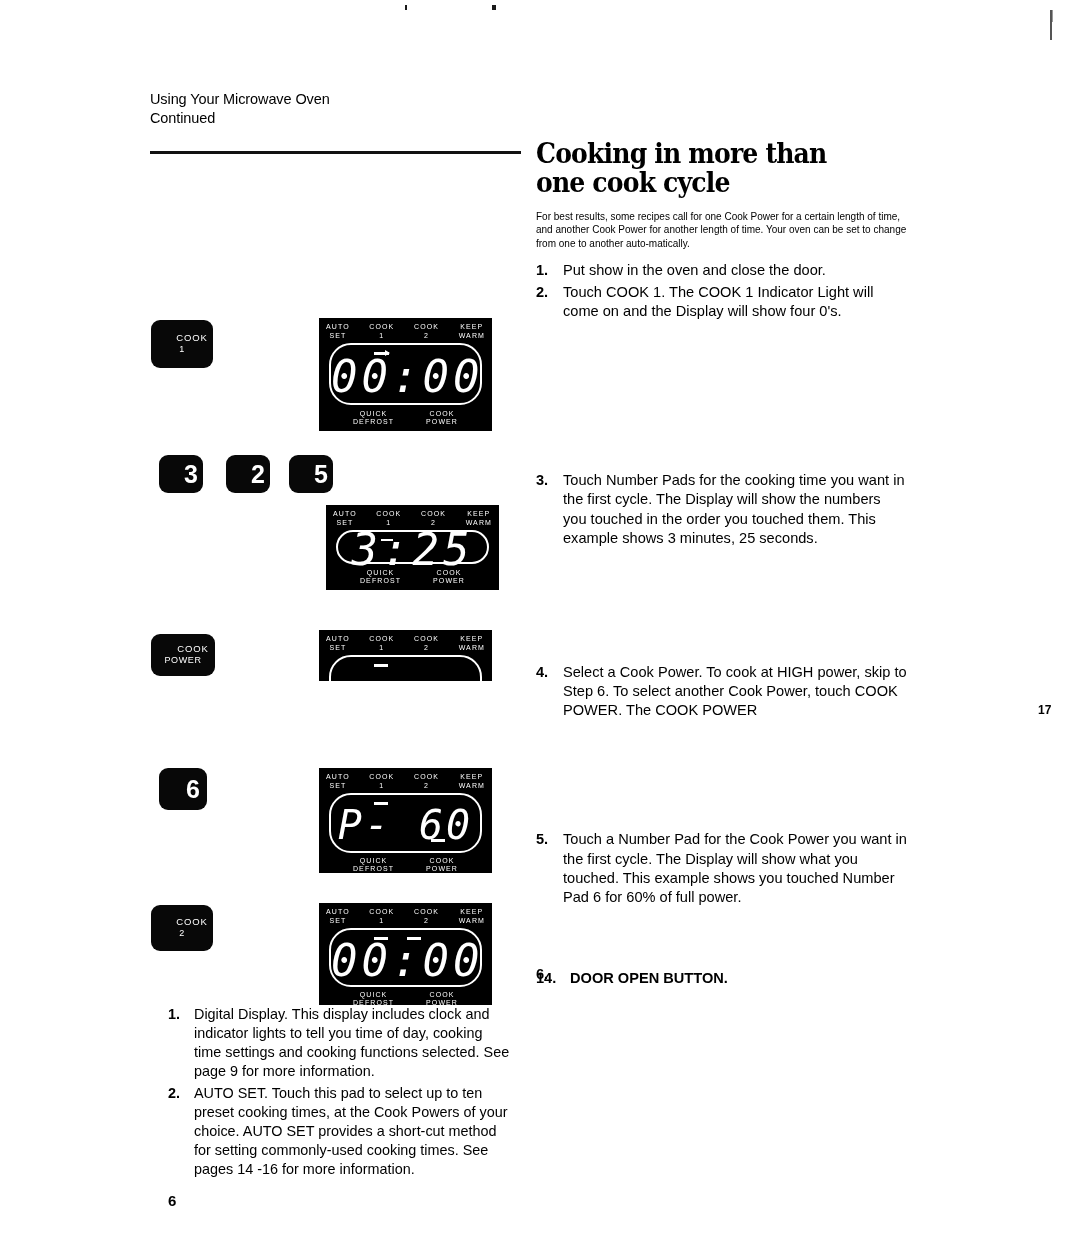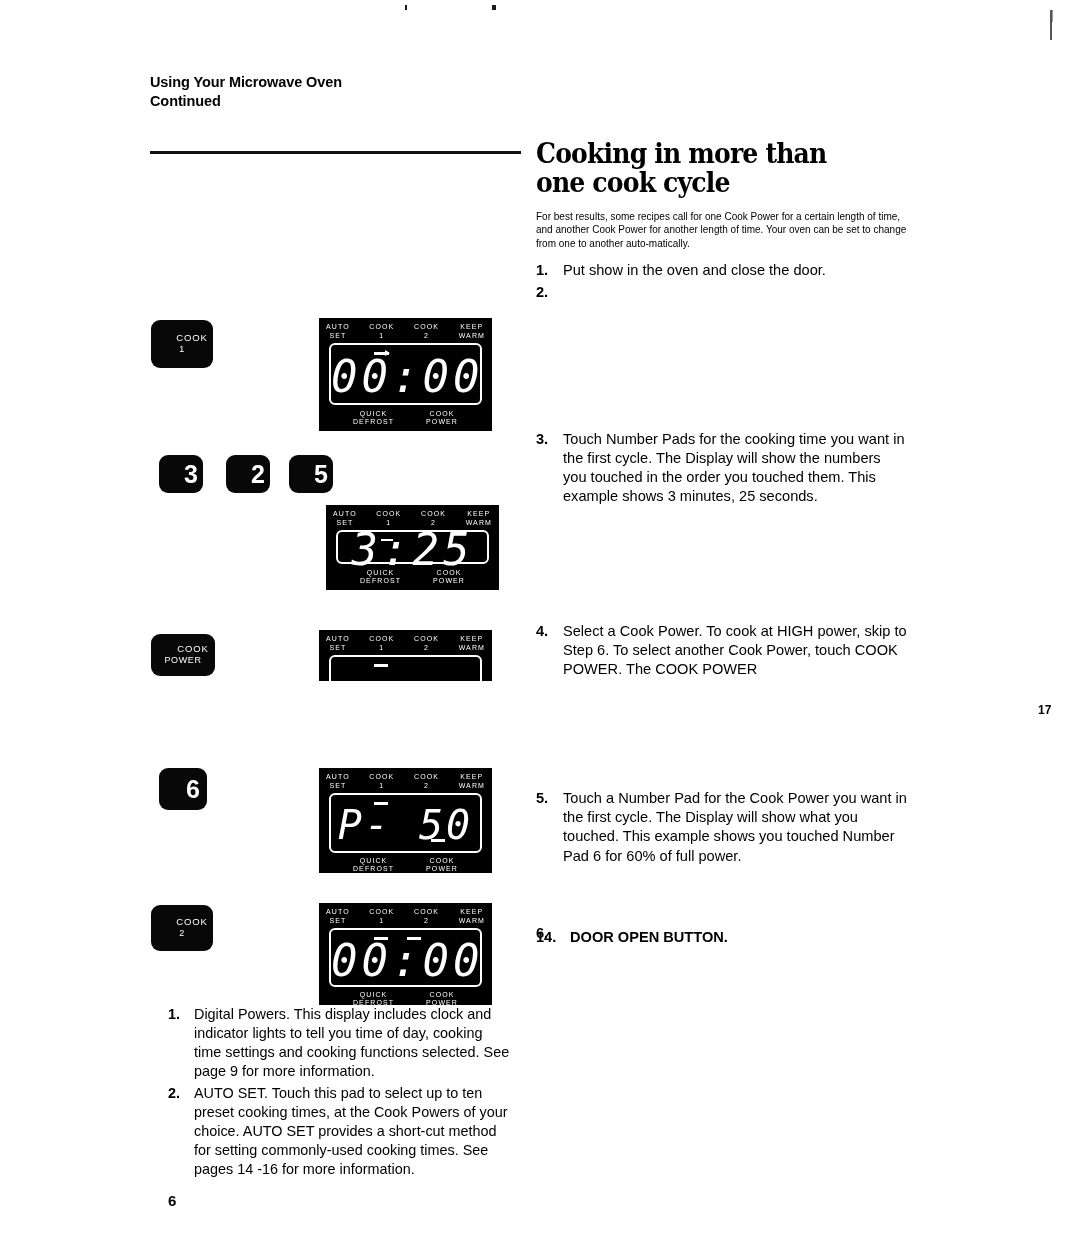--- a/index.html
+++ b/index.html
@@ -41,23 +41,23 @@
     top: 0;
     width: 1px;
     height: 12px;
     background: #999;
   }
 
   
   .doc-header {
     position: absolute;
     left: 150px;
-    top: 73px;
+    top: 90px;
     font-size: 14.5px;
-    font-weight: bold;
+    font-weight: normal;
     line-height: 1.28;
     letter-spacing: -0.1px;
   }
 
   .hrule {
     position: absolute;
     left: 150px;
     top: 151px;
     width: 371px;
     height: 2.5px;
@@ -151,21 +151,21 @@
   .panel-labels .lbl { text-align: center; white-space: pre-line; }
   .panel-labels.bottom { justify-content: space-around; padding: 0 18px; }
 
   .lcd {
     position: absolute;
     left: 10px;
     right: 10px;
     top: 25px;
     bottom: 26px;
     border: 2px solid #ffffff;
-    border-radius: 6px;
+    border-radius: 22px;
     box-sizing: border-box;
   }
   .lcd-digits {
     position: absolute;
     left: 0; right: 0;
     top: 50%;
     transform: translateY(-46%);
     text-align: center;
     color: #ffffff;
     font-family: "DejaVu Sans Mono", monospace;
@@ -241,20 +241,21 @@
     <h1 class="section-title">Cooking in more than one cook cycle</h1>
     <p class="intro">For best results, some recipes call for one Cook Power for a certain length of time, and another Cook Power for another length of time. Your oven can be set to change from one to another auto-matically.</p>
 
     <div class="step">
       <span class="num">1.</span>
       <span>Put show in the oven and close the door.</span>
     </div>
 
     <div class="step" style="margin-bottom:150px;">
       <span class="num">2.</span>
+      <span>Touch COOK 1. The COOK 1 Indicator Light will come on and the Display will show four 0's.</span>
     </div>
 
     <div class="step" style="margin-bottom:115px;">
       <span class="num">3.</span>
       <span>Touch Number Pads for the cooking time you want in the first cycle. The Display will show the numbers you touched </span><b>in the order you touched them.</b><span> This example shows 3 minutes, 25 seconds.</span>
     </div>
 
     <div class="step" style="margin-bottom:110px;">
       <span class="num">4.</span>
       <span>Select a Cook Power. To cook at HIGH power, skip to Step 6. To select another Cook Power, touch COOK POWER. The COOK POWER</span>
@@ -370,21 +371,21 @@
 SET</span>
       <span class="lbl">COOK
 1</span>
       <span class="lbl">COOK
 2</span>
       <span class="lbl">KEEP
 WARM</span>
     </div>
     <div class="lcd" style="bottom:20px;">
       <div class="ind" style="left:43px;height:3px;width:14px;"></div>
-      <div class="lcd-digits" style="font-size:40px;letter-spacing:3px;">P- 50</div>
+      <div class="lcd-digits" style="font-size:40px;letter-spacing:3px;">P- 60</div>
       <div class="ind-low" style="left:100px;bottom:9px;width:14px;height:3px;"></div>
     </div>
     <div class="panel-labels bottom" style="bottom:-1px;">
       <span class="lbl">QUICK
 DEFROST</span>
       <span class="lbl">COOK
 POWER</span>
     </div>
   </div>
 
@@ -413,21 +414,21 @@
       <span class="lbl">QUICK
 DEFROST</span>
       <span class="lbl">COOK
 POWER</span>
     </div>
   </div>
 
   <div class="col-left-list">
     <div class="step">
       <span class="num">1.</span>
-      <b>Digital Powers.</b><span> This display includes clock and indicator lights to tell you time of day, cooking time settings and cooking functions selected. See page 9 for more information.</span>
+      <b>Digital Display.</b><span> This display includes clock and indicator lights to tell you time of day, cooking time settings and cooking functions selected. See page 9 for more information.</span>
     </div>
     <div class="step">
       <span class="num">2.</span>
       <b>AUTO SET.</b><span> Touch this pad to select up to ten preset cooking times, at the Cook Powers of your choice. AUTO SET provides a short-cut method for setting commonly-used cooking times. See pages 14 -16 for more information.</span>
     </div>
   </div>
 
   <div class="page-no">6</div>
 
 </div>

